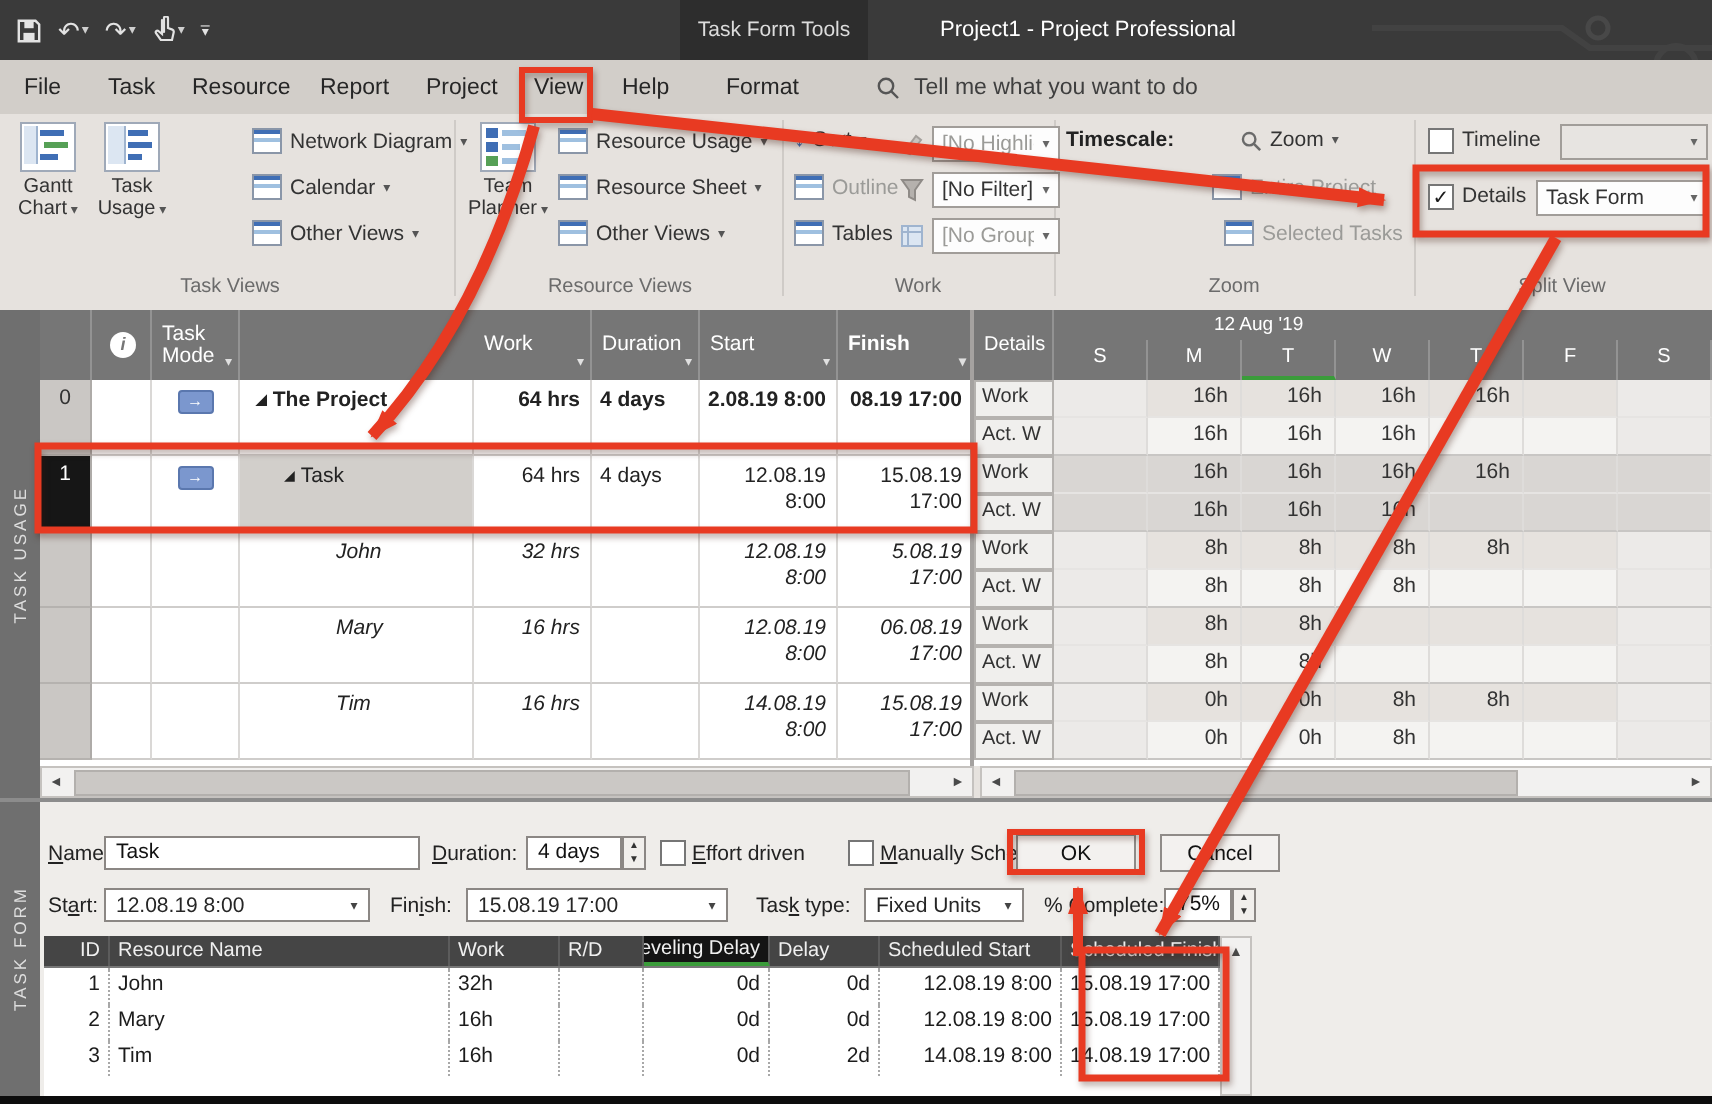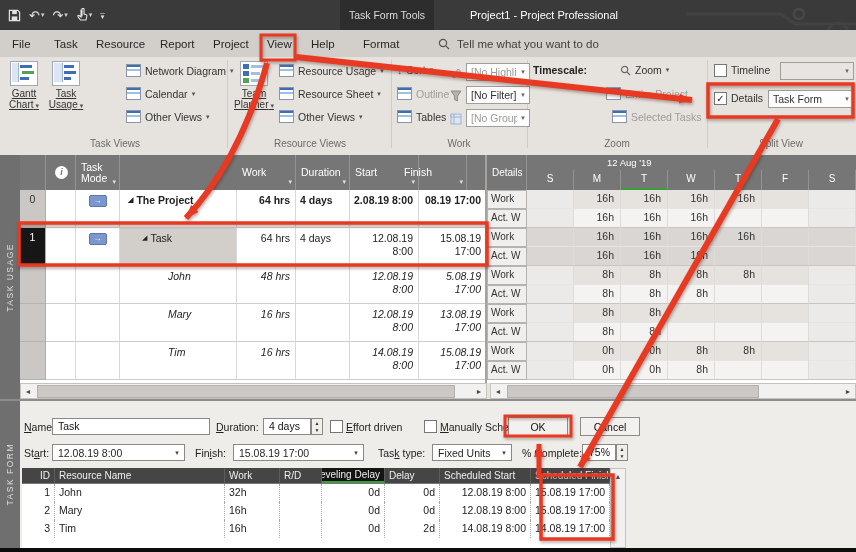--- a/index.html
+++ b/index.html
@@ -20,21 +20,21 @@
   
   .menubar{position:absolute;left:0;top:30px;width:856px;height:27px;background:#d2cec9;border-bottom:1px solid #c4c0bb;}
   .mitem{position:absolute;top:5px;height:18px;display:flex;align-items:center;font-size:11.5px;color:#262626;}
   .tellme{position:absolute;left:438px;top:5px;height:18px;display:flex;align-items:center;gap:7px;font-size:11.5px;color:#3f3f3f;}
 
   
   .ribbon{position:absolute;left:0;top:57px;width:856px;height:98px;background:#e6e2de;border-bottom:1px solid #b9b5b1;}
   .gsep{position:absolute;top:3px;width:1px;height:88px;background:#cfcbc7;}
   .glabel{position:absolute;top:81px;font-size:10px;color:#6b6b6b;text-align:center;}
   .bigbtn{position:absolute;top:4px;width:42px;display:flex;flex-direction:column;align-items:center;gap:2px;}
-  .bigbtn .blabel{font-size:10px;line-height:11px;text-align:center;color:#333;text-decoration:underline;}
+  .bigbtn .blabel{font-size:10px;line-height:11px;text-align:center;color:#333;}
   .dd::after{content:" ▾";font-size:7px;color:#555;}
   .bicon{width:26px;height:23px;background:#fff;border:1px solid #9fa9b8;position:relative;}
   .bicon i{position:absolute;display:block;}
   .smallbtn{position:absolute;display:flex;align-items:center;gap:4px;font-size:10.5px;color:#333;white-space:nowrap;}
   .smallbtn.gray{color:#9b9b98;}
   .mini{width:13px;height:11px;background:#fff;border:1px solid #8a96a8;
         background-image:linear-gradient(#3f6eb5 2px,transparent 2px),linear-gradient(transparent 4px,#9fc0e0 4px,#9fc0e0 6px,transparent 6px);}
   .combo{position:absolute;height:16px;background:#fdfdfd;border:1px solid #a19d99;font-size:10.5px;
          display:flex;align-items:center;padding-left:4px;color:#333;}
   .combo .cv{flex:1;white-space:nowrap;overflow:hidden;}
@@ -305,21 +305,21 @@
           <span class="fcar">▾</span>
         </div>
         <div class="hcell" style="left: 276px; width: 54px;">
           <span>Duration</span>
           <span class="fcar">▾</span>
         </div>
         <div class="hcell" style="left: 330px; width: 69px;">
           <span>Start</span>
           <span class="fcar">▾</span>
         </div>
-        <div class="hcell" style="left: 379px; width: 68px;">
+        <div class="hcell" style="left: 399px; width: 68px; font-weight: bold;">
           <span>Finish</span>
           <span class="fcar">▾</span>
         </div>
         <div class="hcell" style="left: 467px; width: 40px;">
           <span style="font-size: 10px;">Details</span>
         </div>
       </div>
       <div style="left: 578px; top: 157px; font-size: 9.5px; color: rgb(255, 255, 255); z-index: 3; position: absolute; margin-left: 29px;">12 Aug '19</div>
       <div style="left: 527px; top: 170px; width: 47px; height: 20px; color: rgb(255, 255, 255); font-size: 10px; text-align: center; padding-top: 3px; box-sizing: border-box; border-right: 1px solid rgb(147, 147, 147); z-index: 2; position: absolute;">S</div>
       <div style="left: 574px; top: 170px; width: 47px; height: 20px; color: rgb(255, 255, 255); font-size: 10px; text-align: center; padding-top: 3px; box-sizing: border-box; border-right: 1px solid rgb(147, 147, 147); z-index: 2; position: absolute;">M</div>
@@ -395,21 +395,21 @@
       <div class="daycell" style="left: 668px; top: 247px; width: 47px; height: 19px; position: absolute; background: rgb(217, 214, 211); border-bottom: 1px solid rgb(200, 198, 196);">16h</div>
       <div class="daycell" style="left: 715px; top: 247px; width: 47px; height: 19px; position: absolute; background: rgb(217, 214, 211); border-bottom: 1px solid rgb(200, 198, 196);"></div>
       <div class="daycell" style="left: 762px; top: 247px; width: 47px; height: 19px; position: absolute; background: rgb(217, 214, 211); border-bottom: 1px solid rgb(200, 198, 196);"></div>
       <div class="daycell" style="left: 809px; top: 247px; width: 47px; height: 19px; position: absolute; background: rgb(217, 214, 211); border-bottom: 1px solid rgb(200, 198, 196);"></div>
       <div class="cell numcell" style="left: 20px; top: 266px; width: 26px; height: 38px; position: absolute;"></div>
       <div class="cell" style="left: 46px; top: 266px; width: 30px; height: 38px; position: absolute;"></div>
       <div class="cell" style="left: 76px; top: 266px; width: 44px; height: 38px; position: absolute;"></div>
       <div class="cell rowname it" style="left: 120px; top: 266px; width: 117px; height: 38px; position: absolute; padding-left: 48px;">
         <span>John</span>
       </div>
-      <div class="cell vright it" style="left: 237px; top: 266px; width: 59px; height: 38px; position: absolute;">48 hrs</div>
+      <div class="cell vright it" style="left: 237px; top: 266px; width: 59px; height: 38px; position: absolute;">32 hrs</div>
       <div class="cell" style="left: 296px; top: 266px; width: 54px; height: 38px; padding: 4px 0px 0px 4px; position: absolute;"></div>
       <div class="cell vright it" style="left: 350px; top: 266px; width: 69px; height: 38px; position: absolute;">
         <div class="dline">12.08.19 8:00</div>
       </div>
       <div class="cell vright it" style="left: 419px; top: 266px; width: 68px; height: 38px; position: absolute;">
         <div class="dline">5.08.19 17:00</div>
       </div>
       <div class="detlbl" style="left: 487px; top: 266px; width: 40px; height: 19px; position: absolute;">Work</div>
       <div class="daycell" style="left: 527px; top: 266px; width: 47px; height: 19px; position: absolute; background: rgb(236, 234, 232);"></div>
       <div class="daycell" style="left: 574px; top: 266px; width: 47px; height: 19px; position: absolute;">8h</div>
@@ -432,21 +432,21 @@
       <div class="cell rowname it" style="left: 120px; top: 304px; width: 117px; height: 38px; position: absolute; padding-left: 48px;">
         <span>Mary</span>
       </div>
       <div class="cell vright it" style="left: 237px; top: 304px; width: 59px; height: 38px; position: absolute;">16 hrs</div>
       <div class="cell" style="left: 296px; top: 304px; width: 54px; height: 38px; padding: 4px 0px 0px 4px; position: absolute;"></div>
       <div class="cell vright it" style="left: 350px; top: 304px; width: 69px; height: 38px; position: absolute;">
         <div class="dline">12.08.19</div>
         <div class="dline">8:00</div>
       </div>
       <div class="cell vright it" style="left: 419px; top: 304px; width: 68px; height: 38px; position: absolute;">
-        <div class="dline">13.08.19</div>
+        <div class="dline">06.08.19</div>
         <div class="dline">17:00</div>
       </div>
       <div class="detlbl" style="left: 487px; top: 304px; width: 40px; height: 19px; position: absolute;">Work</div>
       <div class="daycell" style="left: 527px; top: 304px; width: 47px; height: 19px; position: absolute; background: rgb(236, 234, 232);"></div>
       <div class="daycell" style="left: 574px; top: 304px; width: 47px; height: 19px; position: absolute;">8h</div>
       <div class="daycell" style="left: 621px; top: 304px; width: 47px; height: 19px; position: absolute;">8h</div>
       <div class="daycell" style="left: 668px; top: 304px; width: 47px; height: 19px; position: absolute;"></div>
       <div class="daycell" style="left: 715px; top: 304px; width: 47px; height: 19px; position: absolute;"></div>
       <div class="daycell" style="left: 762px; top: 304px; width: 47px; height: 19px; position: absolute;"></div>
       <div class="daycell" style="left: 809px; top: 304px; width: 47px; height: 19px; position: absolute; background: rgb(236, 234, 232);"></div>

